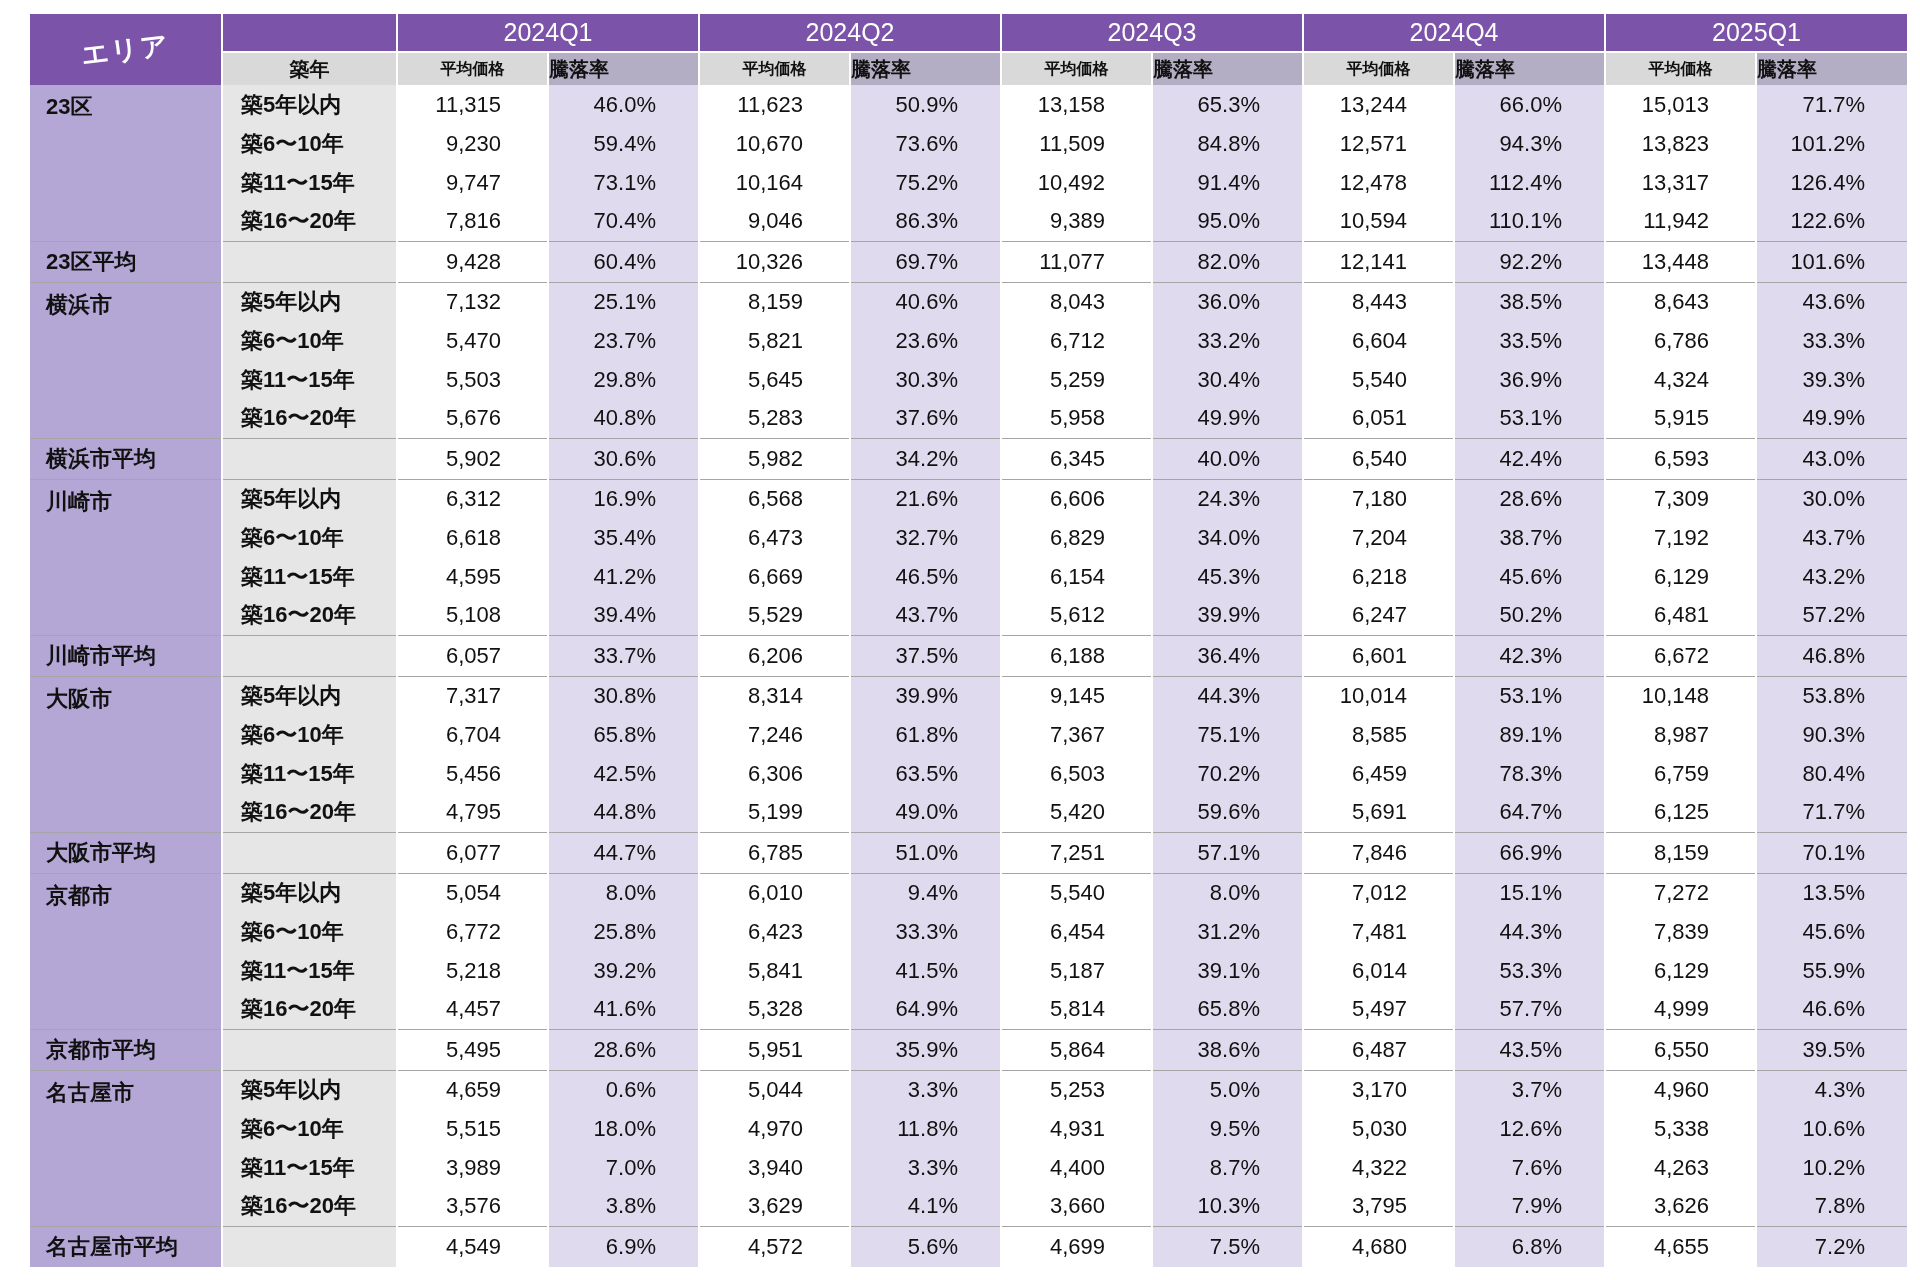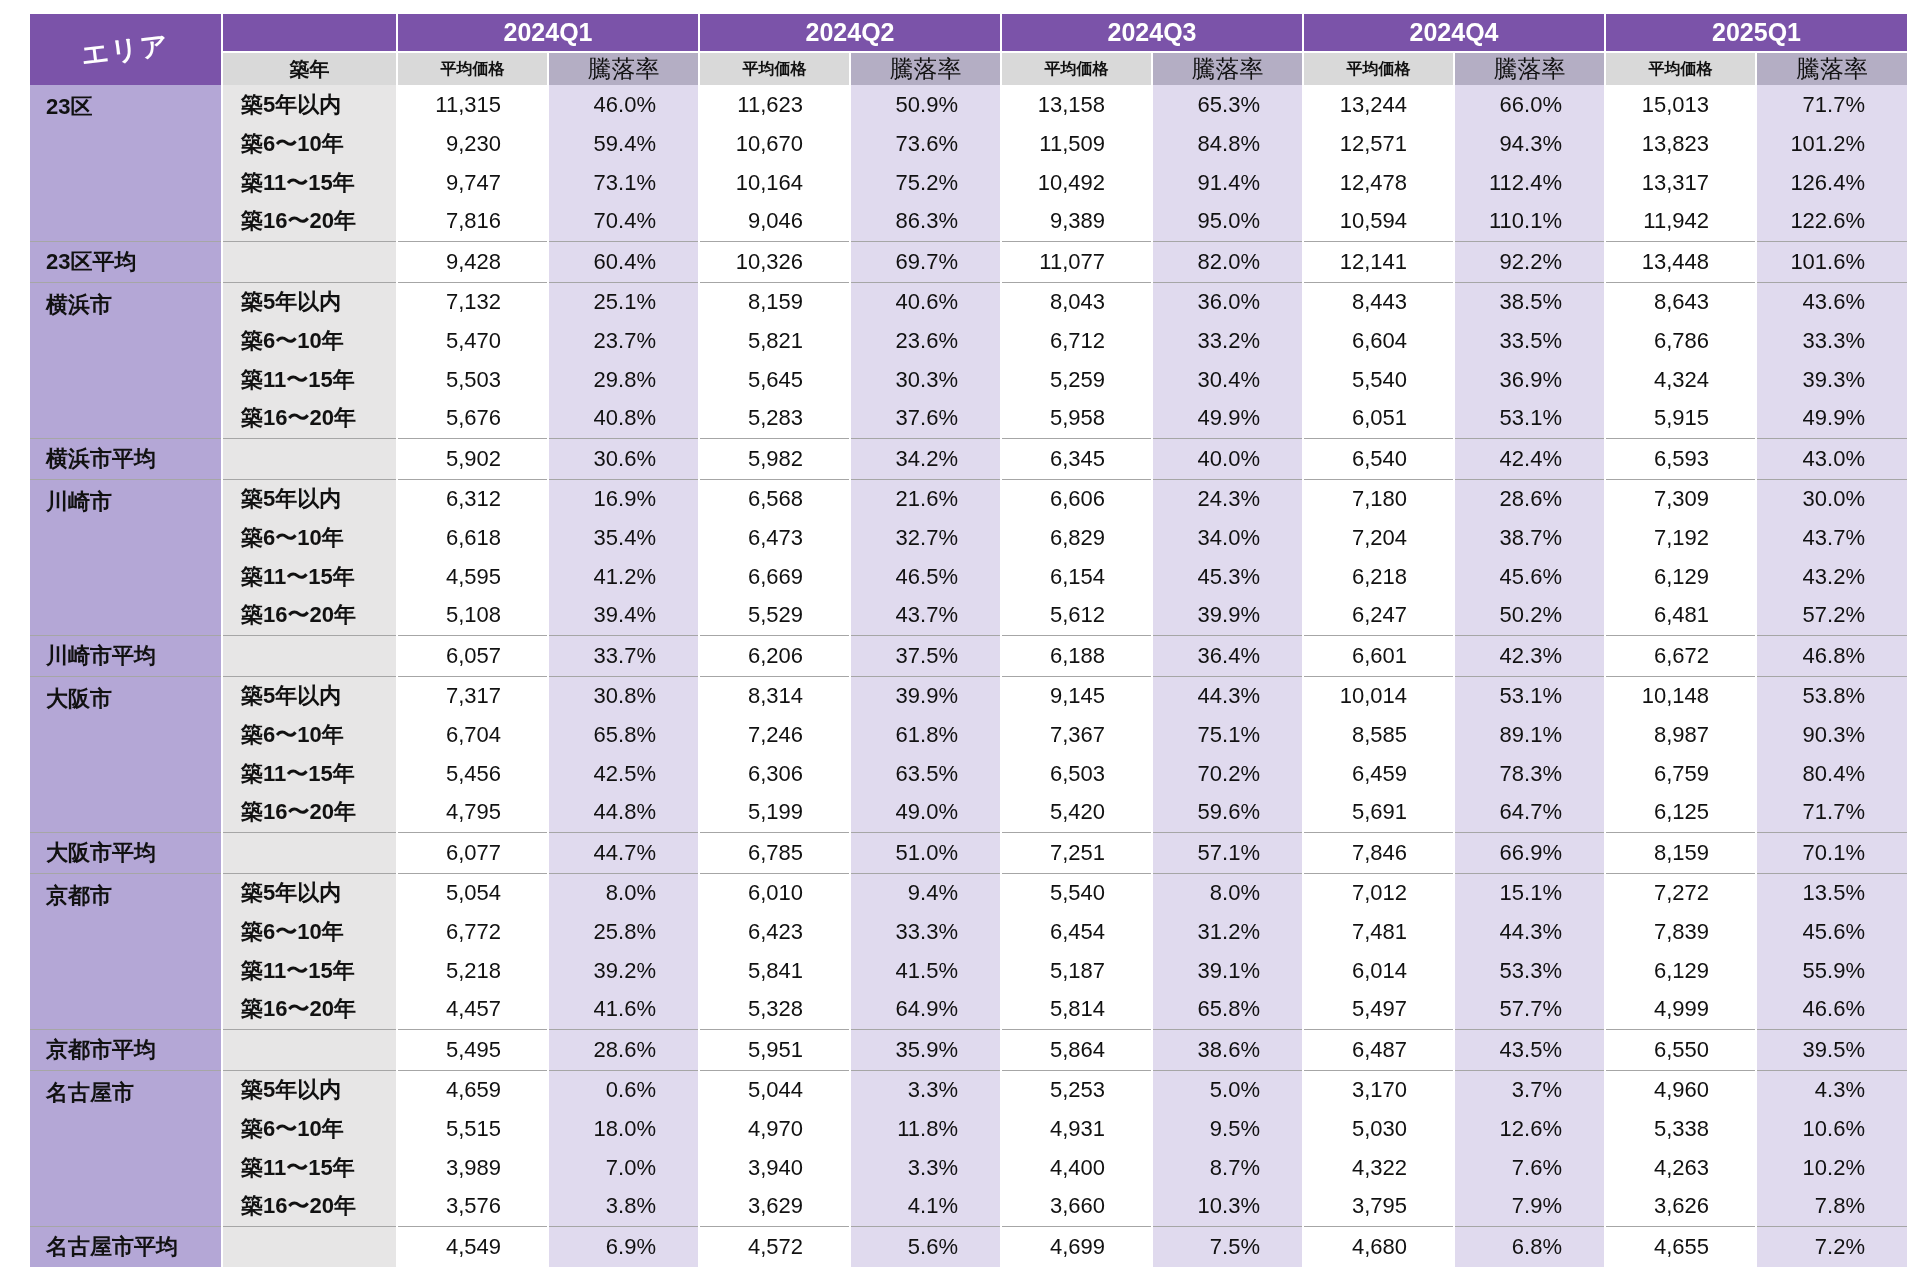--- a/index.html
+++ b/index.html
@@ -20,24 +20,24 @@
   col.c-area-col{width:192px;}
   col.c-age-col{width:175px;}
   col.c-data-col{width:151px;}
   th,td{vertical-align:middle;overflow:hidden;white-space:nowrap;}
   
   thead tr.hr1 th{height:38px;}
   thead tr.hr2 th{height:33px;}
   th.th-area{background:var(--purple);color:#fff;font-size:27px;font-weight:bold;text-align:center;}
   th.th-area .tilt{display:inline-block;transform:rotate(-7deg);letter-spacing:2px;}
   th.th-blank{background:var(--purple);border-left:2px solid #fff;}
-  th.th-q{background:var(--purple);color:#fff;font-size:25px;font-weight:bold;text-align:center;border-left:2px solid #fff;margin-top:24px;}
+  th.th-q{background:var(--purple);color:#fff;font-size:25px;font-weight:normal;text-align:center;border-left:2px solid #fff;margin-top:24px;}
   th.th-age{background:var(--sub-gray);font-size:20px;font-weight:bold;text-align:center;border-left:2px solid #fff;border-top:2px solid #fff;}
   th.th-price{background:var(--sub-gray);font-size:16px;font-weight:bold;text-align:center;border-left:2px solid #fff;border-top:2px solid #fff;}
-  th.th-chg{background:var(--sub-chg);font-size:24px;font-weight:normal;text-align:center;border-left:2px solid #fff;border-top:2px solid #fff;}
+  th.th-chg{background:var(--sub-chg);font-size:20px;font-weight:bold;text-align:left;border-left:2px solid #fff;border-top:2px solid #fff;}
   
   tbody tr{height:39px;}
   tbody tr.avg{height:41px;}
   td{font-size:22px;}
   td.c-area{background:var(--lavender);font-weight:bold;text-align:left;padding-left:16px;font-size:22px;vertical-align:top;padding-top:7px;margin-left:32px;}
   tr.avg td.c-area{vertical-align:middle;padding-top:0;}
   td.c-age{background:var(--age-gray);font-weight:bold;text-align:left;padding-left:18px;border-left:2px solid #fff;}
   td.c-price{background:#ffffff;text-align:right;padding-right:46px;border-left:2px solid #fff;}
   td.c-chg{background:var(--lav-light);text-align:right;padding-right:42px;border-left:2px solid #fff;}
   tbody tr.avg td{border-top:1px solid var(--divider);border-bottom:1px solid var(--divider);}

